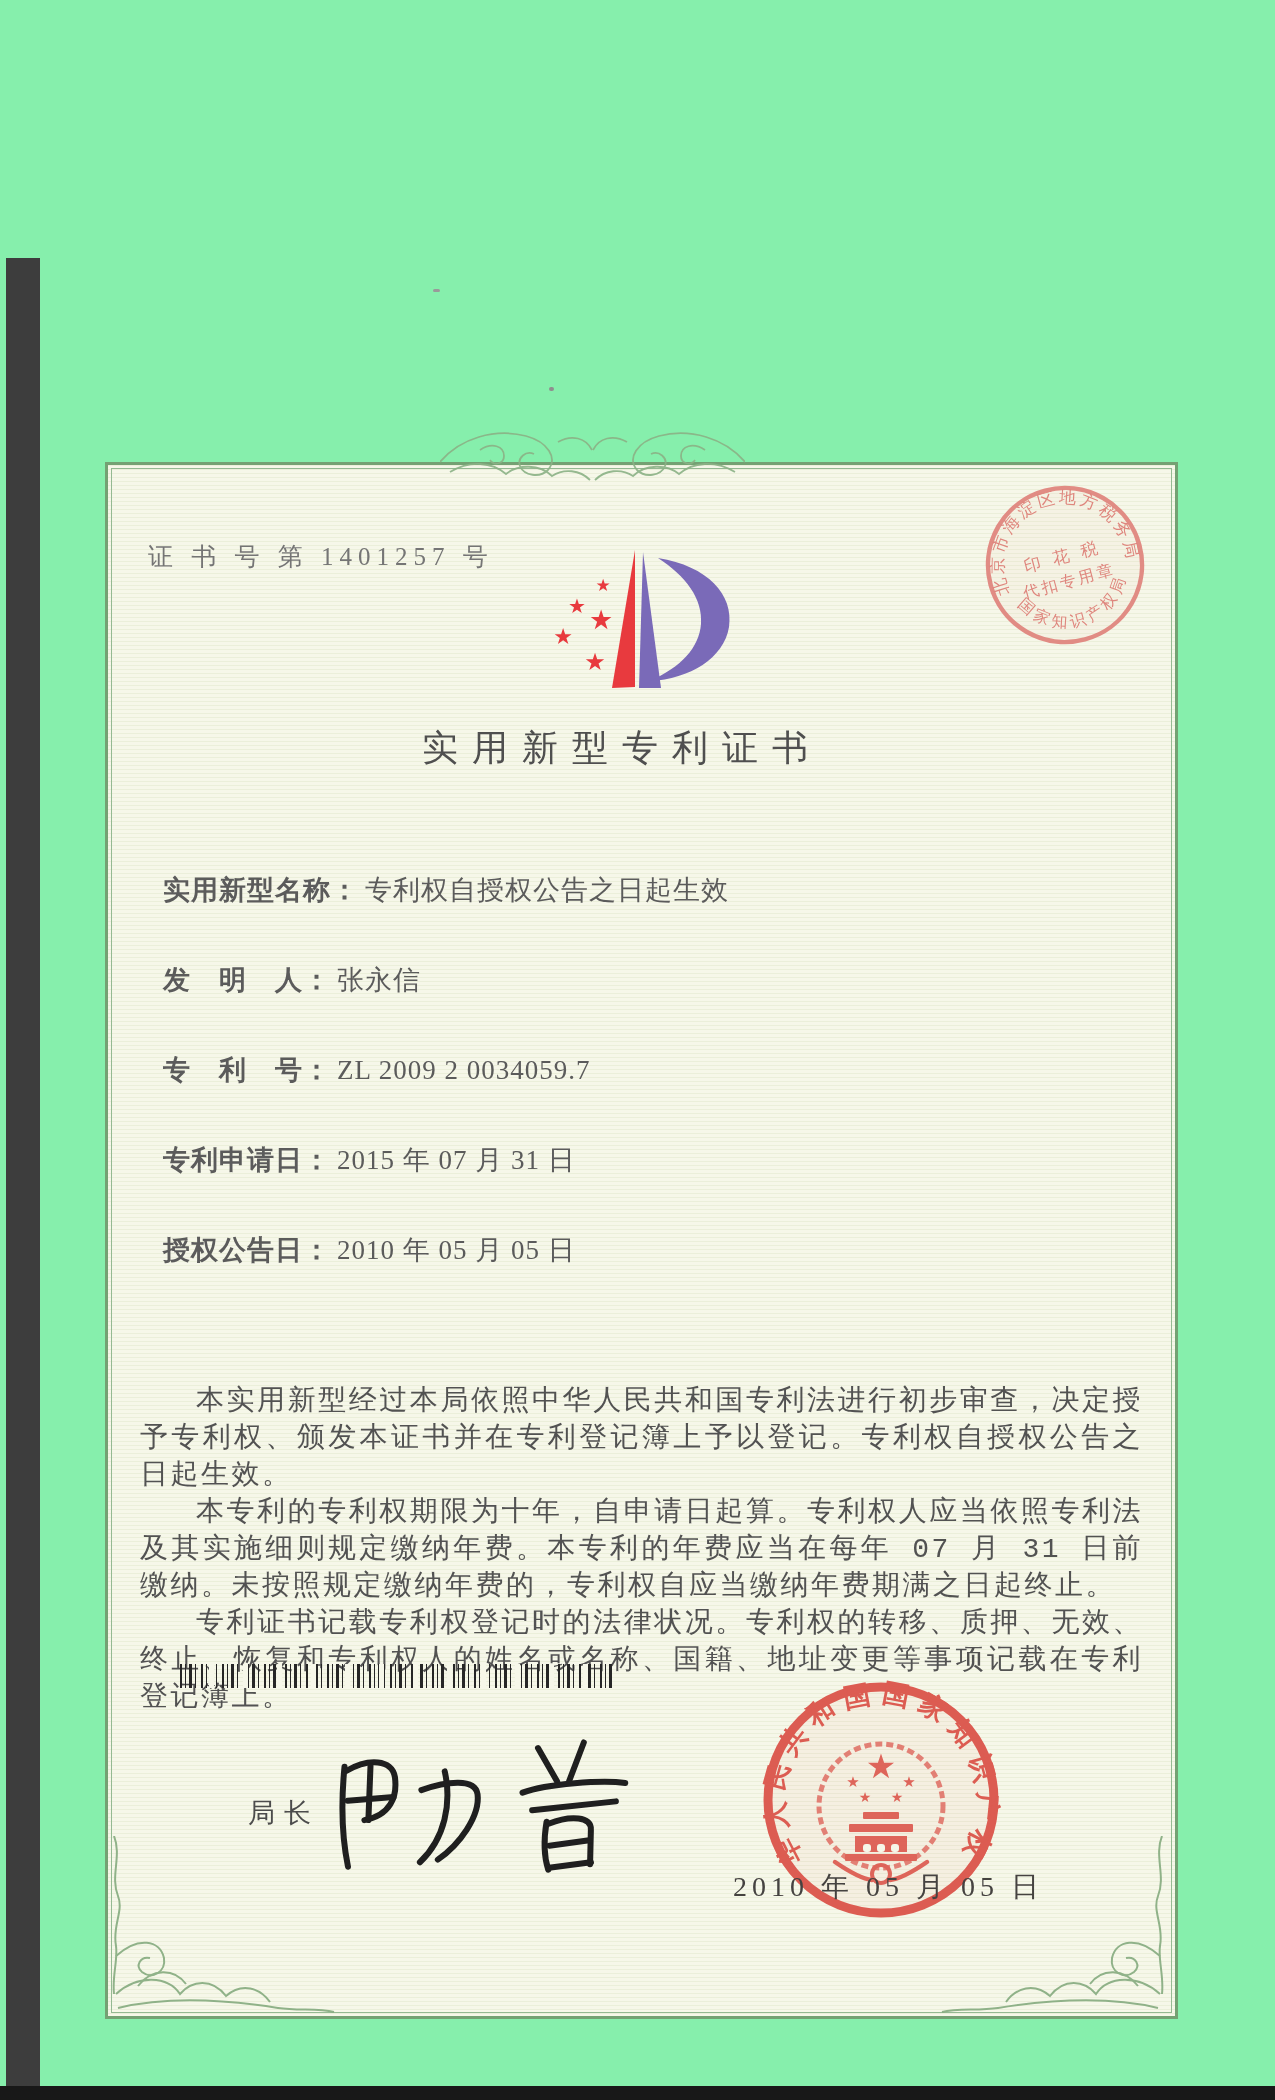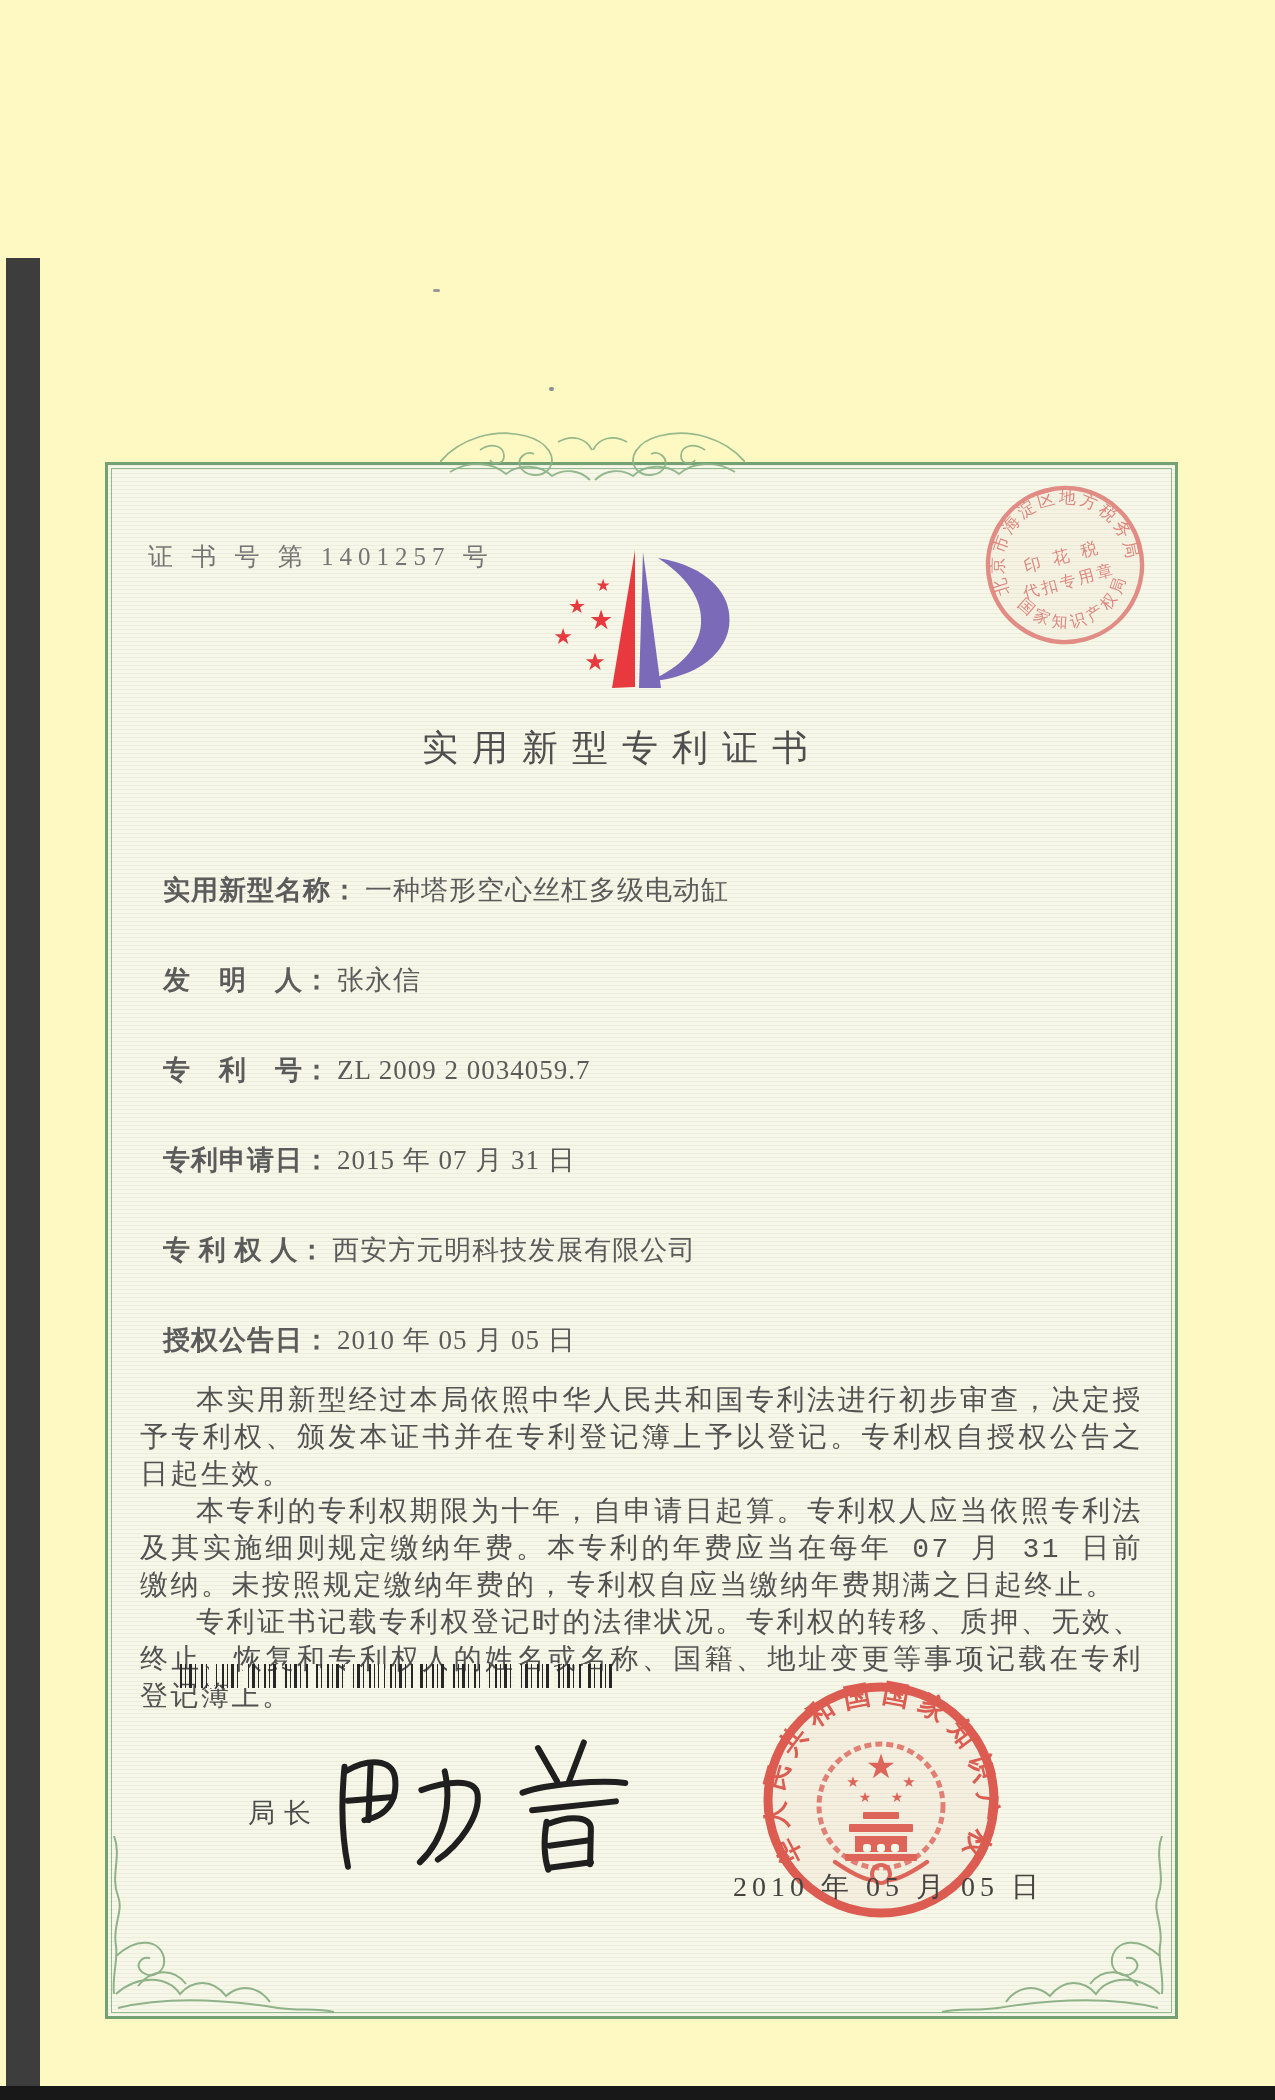--- a/index.html
+++ b/index.html
@@ -1,16 +1,16 @@
 <!DOCTYPE html>
 <html><head>
 <meta charset="utf-8">
 <style>
   html,body{margin:0;padding:0;background:#fff;}
-  .page{position:relative;width:1275px;height:2100px;background:#fef9c3;overflow:hidden;
+  .page{position:relative;width:1275px;height:2100px;background:#86efac;overflow:hidden;
         font-family:"Liberation Serif","DejaVu Serif",serif;color:#4a4a4a;}
   
   .scan-left{position:absolute;left:6px;top:258px;width:34px;height:1842px;background:#3d3d3d;}
   .scan-bottom{position:absolute;left:0;top:2086px;width:1275px;height:14px;background:#181818;}
   .speck{position:absolute;background:#9a9a9a;border-radius:2px;}
   .speck.a{left:433px;top:289px;width:7px;height:3px;}
   .speck.b{left:549px;top:387px;width:5px;height:4px;background:#8f8f8f;}
   
   .frame{position:absolute;left:105px;top:462px;width:1067px;height:1551px;
          border:3px solid #74a173;background-color:#f6f7e9;
@@ -116,33 +116,30 @@
       </text>
       <text x="100" y="97" text-anchor="middle" font-size="17" letter-spacing="4" fill="#dd7d75" class="seal-ring-text">印 花 税</text>
       <text x="100" y="122" text-anchor="middle" font-size="16" letter-spacing="3" fill="#dd7d75" class="seal-ring-text">代扣专用章</text>
     </g>
   </svg>
 
   <div class="title">实用新型专利证书</div>
 
   <div class="fields">
     <div class="field-row">
-      <span class="lab">实用新型名称：</span><span class="val">一种塔形空心丝杠多级电动缸</span>
+      <span class="lab">实用新型名称：</span><span class="val">专利权自授权公告之日起生效</span>
     </div>
     <div class="field-row">
       <span class="lab">发　明　人：</span><span class="val">张永信</span>
     </div>
     <div class="field-row">
       <span class="lab">专　利　号：</span><span class="val">ZL 2009 2 0034059.7</span>
     </div>
     <div class="field-row">
       <span class="lab">专利申请日：</span><span class="val">2015 年 07 月 31 日</span>
-    </div>
-    <div class="field-row">
-      <span class="lab">专 利 权 人：</span><span class="val">西安方元明科技发展有限公司</span>
     </div>
     <div class="field-row">
       <span class="lab">授权公告日：</span><span class="val">2010 年 05 月 05 日</span>
     </div>
   </div>
 
   <div class="body-text">
     <p>本实用新型经过本局依照中华人民共和国专利法进行初步审查，决定授予专利权、颁发本证书并在专利登记簿上予以登记。专利权自授权公告之日起生效。</p>
     <p>本专利的专利权期限为十年，自申请日起算。专利权人应当依照专利法及其实施细则规定缴纳年费。本专利的年费应当在每年 07 月 31 日前缴纳。未按照规定缴纳年费的，专利权自应当缴纳年费期满之日起终止。</p>
     <p>专利证书记载专利权登记时的法律状况。专利权的转移、质押、无效、终止、恢复和专利权人的姓名或名称、国籍、地址变更等事项记载在专利登记簿上。</p>

